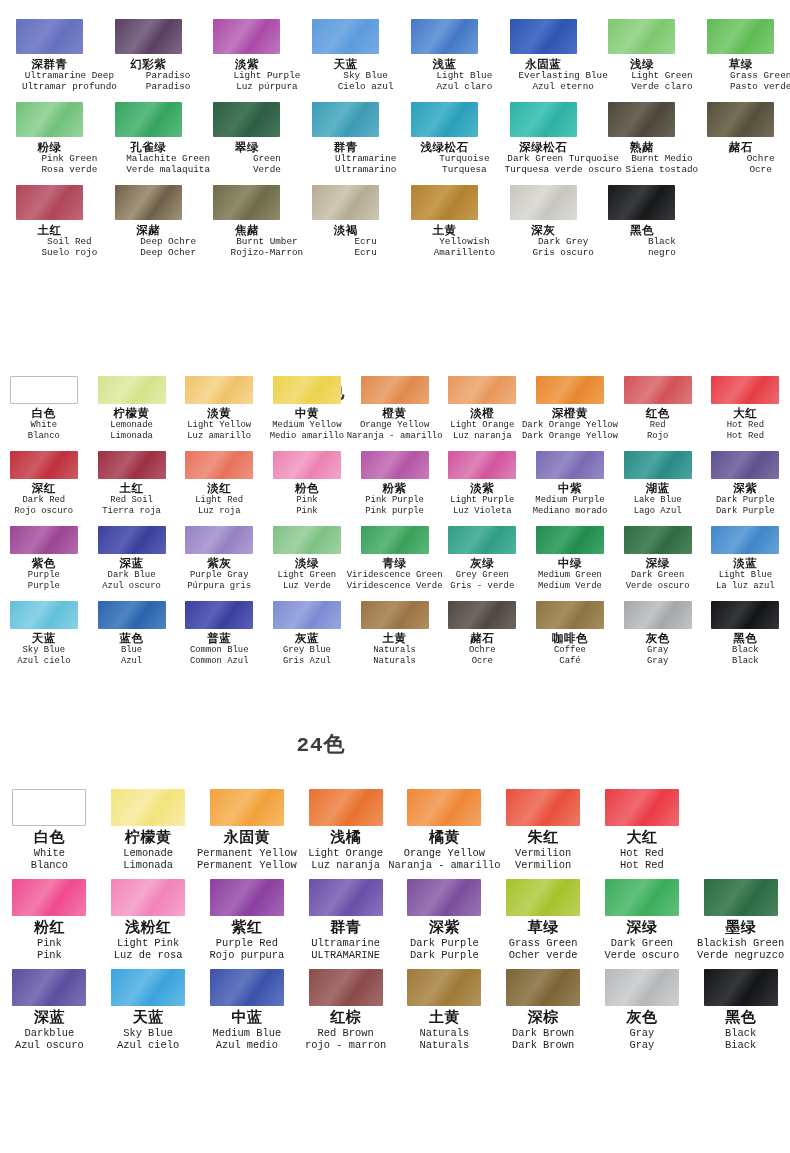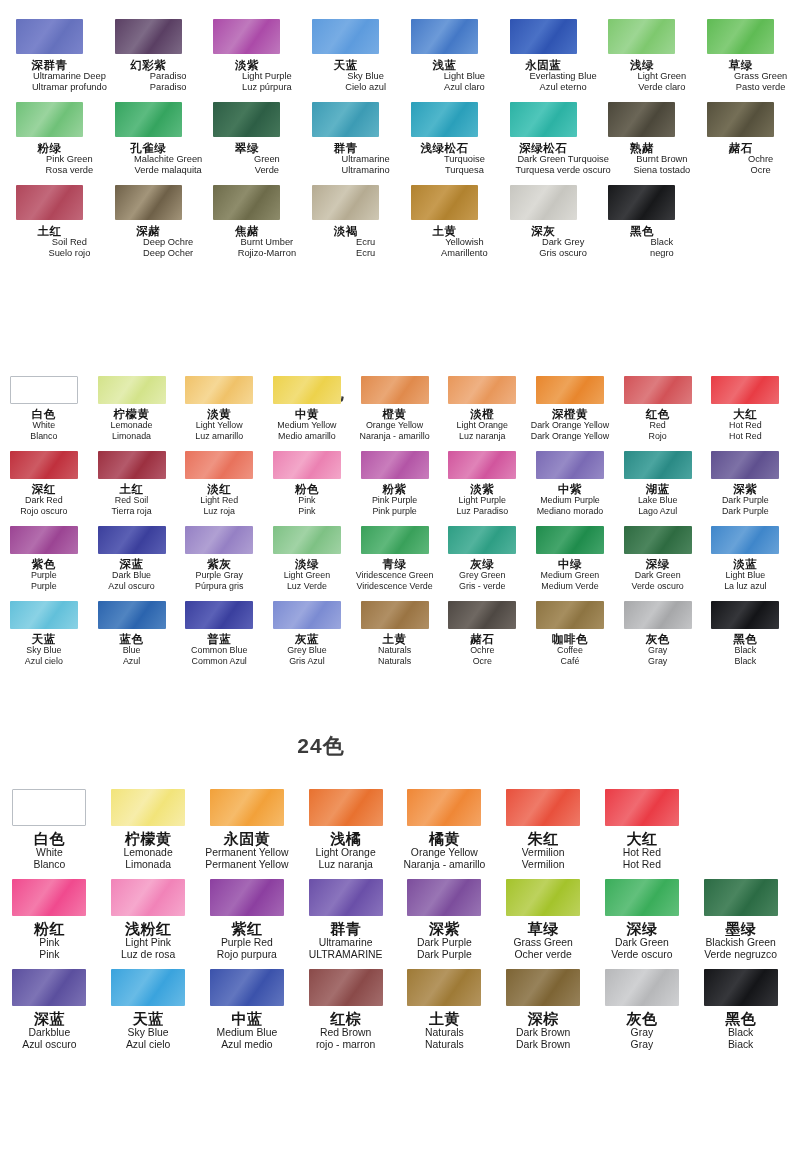--- a/index.html
+++ b/index.html
@@ -9,21 +9,21 @@
     width: 790px;
   }
   body {
     font-family: "Liberation Sans", "DejaVu Sans", sans-serif;
     color: #1c1c1c;
     width: 790px;
     min-height: 1153px;
     overflow: hidden;
   }
 
-  .sheet { width: 642px; }
+  .sheet { width: 642px; font-family: Liberation Mono, monospace; }
 
   
   .palette { display: block; width: 790px; }
 
   .prow {
     display: flex;
     width: 790px;
   }
 
   .cell {
@@ -181,21 +181,21 @@
         </div>
         <div class="cell">
           <div class="swatch" style="background: linear-gradient(125deg, rgb(44, 178, 164) 0%, rgb(79, 198, 186) 42%, rgb(44, 178, 164) 62%, rgb(79, 198, 186) 100%);"></div>
           <div class="cn">深绿松石</div>
           <div class="en">Dark Green Turquoise</div>
           <div class="es">Turquesa verde oscuro</div>
         </div>
         <div class="cell">
           <div class="swatch" style="background: linear-gradient(125deg, rgb(75, 71, 58) 0%, rgb(107, 102, 87) 42%, rgb(75, 71, 58) 62%, rgb(107, 102, 87) 100%);"></div>
           <div class="cn">熟赭</div>
-          <div class="en">Burnt Brown</div>
+          <div class="en">Burnt Medio</div>
           <div class="es">Siena tostado</div>
         </div>
         <div class="cell">
           <div class="swatch" style="background: linear-gradient(125deg, rgb(85, 80, 60) 0%, rgb(117, 111, 87) 42%, rgb(85, 80, 60) 62%, rgb(117, 111, 87) 100%);"></div>
           <div class="cn">赭石</div>
           <div class="en">Ochre</div>
           <div class="es">Ocre</div>
         </div>
       </div>
       <div class="prow">
@@ -331,21 +331,21 @@
         <div class="cell">
           <div class="swatch" style="background: linear-gradient(125deg, rgb(179, 85, 166) 0%, rgb(201, 125, 188) 42%, rgb(179, 85, 166) 62%, rgb(201, 125, 188) 100%);"></div>
           <div class="cn">粉紫</div>
           <div class="en">Pink Purple</div>
           <div class="es">Pink purple</div>
         </div>
         <div class="cell">
           <div class="swatch" style="background: linear-gradient(125deg, rgb(209, 85, 157) 0%, rgb(224, 131, 184) 42%, rgb(209, 85, 157) 62%, rgb(224, 131, 184) 100%);"></div>
           <div class="cn">淡紫</div>
           <div class="en">Light Purple</div>
-          <div class="es">Luz Paradiso</div>
+          <div class="es">Luz Violeta</div>
         </div>
         <div class="cell">
           <div class="swatch" style="background: linear-gradient(125deg, rgb(122, 106, 180) 0%, rgb(150, 138, 198) 42%, rgb(122, 106, 180) 62%, rgb(150, 138, 198) 100%);"></div>
           <div class="cn">中紫</div>
           <div class="en">Medium Purple</div>
           <div class="es">Mediano morado</div>
         </div>
         <div class="cell">
           <div class="swatch" style="background: linear-gradient(125deg, rgb(42, 138, 133) 0%, rgb(75, 165, 160) 42%, rgb(42, 138, 133) 62%, rgb(75, 165, 160) 100%);"></div>
           <div class="cn">湖蓝</div>

